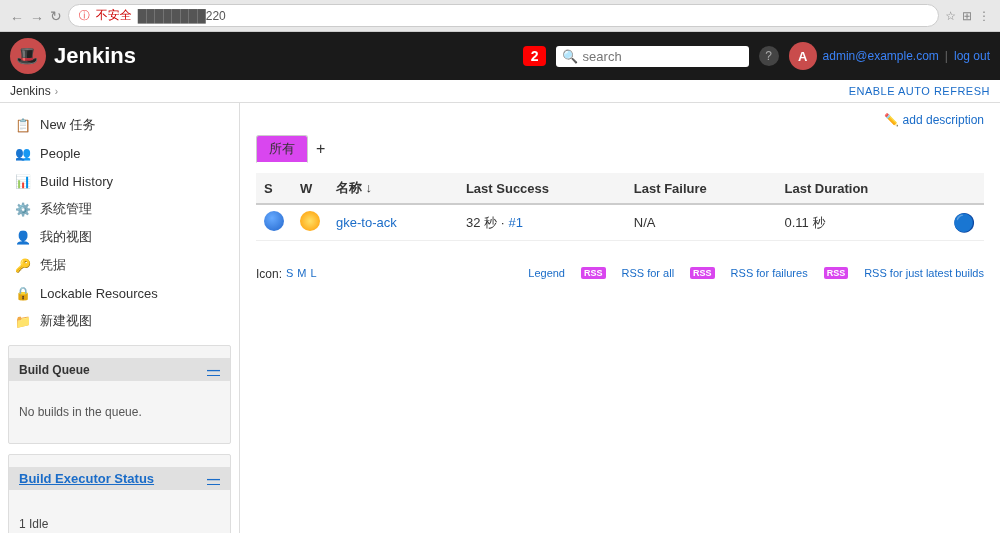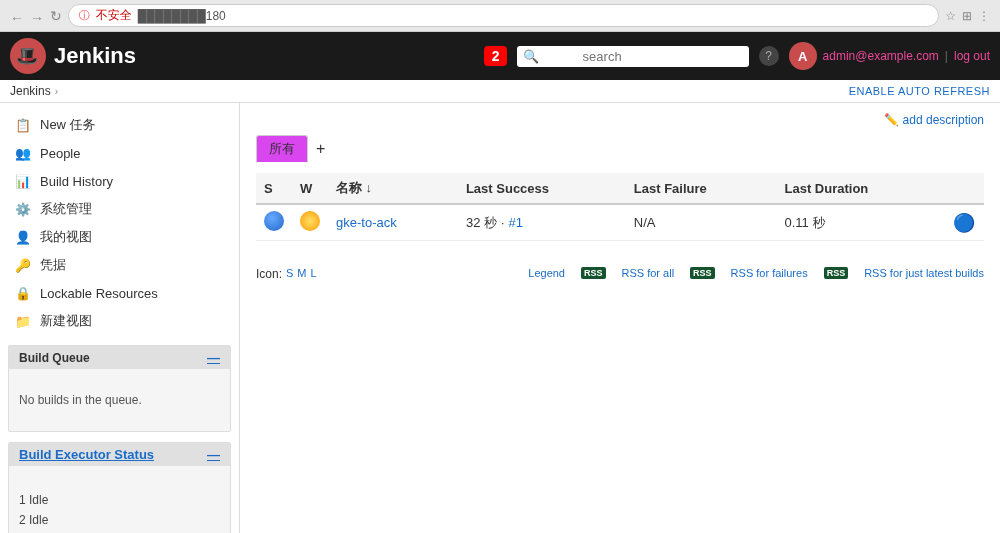--- a/index.html
+++ b/index.html
@@ -51,21 +51,20 @@
       background: white;
       border-radius: 3px;
       padding: 3px 6px;
       gap: 4px;
     }
     #header .search-box input {
       border: none;
       outline: none;
       font-size: 13px;
       width: 160px;
-      margin-left: 39px;
     }
     #header .help-icon {
       color: #aaa;
       background: #444;
       border-radius: 50%;
       width: 20px;
       height: 20px;
       display: flex;
       align-items: center;
       justify-content: center;
@@ -73,21 +72,21 @@
       cursor: pointer;
     }
     #header .user-info {
       color: #ccc;
       font-size: 12px;
       display: flex;
       align-items: center;
       gap: 6px;
     }
     #header .user-info a {
-      color: #ec4899;
+      color: #3b82f6;
       text-decoration: none;
     }
     #header .user-info .separator { color: #666; }
 
     
     #browser-bar {
       background: #e8e8e8;
       padding: 4px 10px;
       display: flex;
       align-items: center;
@@ -170,20 +169,21 @@
       border-radius: 2px;
     }
     .sidebar-widget-header {
       background: #e0e0e0;
       padding: 4px 10px;
       display: flex;
       justify-content: space-between;
       align-items: center;
       font-size: 12px;
       font-weight: bold;
+      margin-top: 12px;
     }
     .sidebar-widget-header a { color: #1a6cc8; font-size: 13px; font-weight: bold; }
     .sidebar-widget-content {
       padding: 24px 10px;
       font-size: 12px;
       color: #555;
     }
 
     
     #content {
@@ -281,39 +281,39 @@
 
     .add-desc-link { color: #1a6cc8; text-decoration: none; font-size: 12px; display: flex; align-items: center; gap: 3px; }
 
     .build-executor-link { color: #1a6cc8; text-decoration: underline; cursor: pointer; font-weight: bold; }
 
     .executor-row { padding: 3px 0; font-size: 12px; color: #444; }
 
     
     .rss-sq {
       display: inline-block;
-      background: #14532d;
+      background: #d946ef;
       color: white;
       font-size: 9px;
       font-weight: bold;
       padding: 1px 3px;
       border-radius: 2px;
     }
   </style>
 </head>
 <body>
 
 <div id="browser-bar">
   <span class="nav-btn">←</span>
   <span class="nav-btn">→</span>
   <span class="nav-btn">↻</span>
   <div class="url-bar">
     <span class="lock-icon">ⓘ</span>
     <span style="color:#c00;">不安全</span>
-    <span style="color:#555;">████████<span>180</span></span>
+    <span style="color:#555;">████████<span>220</span></span>
   </div>
   <span style="color:#888;">☆</span>
   <span style="color:#888;">⊞</span>
   <span style="color:#888;">⋮</span>
 </div>
 
 <div id="header">
   <div class="logo-area">
     <div class="logo-icon">🎩</div>
     <span class="logo-text">Jenkins</span>

